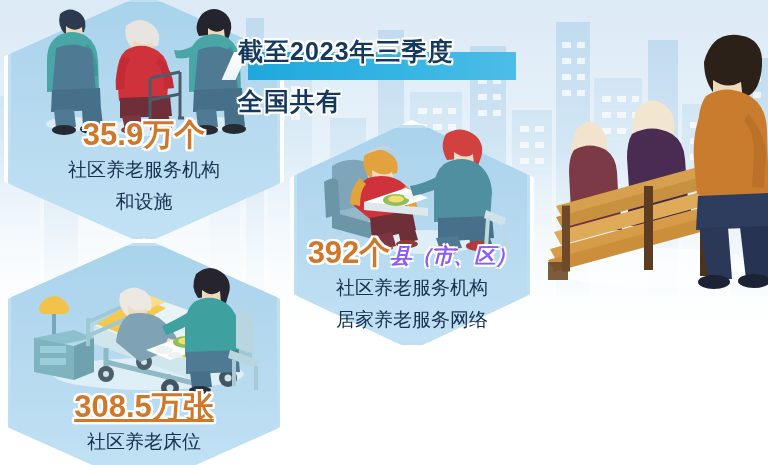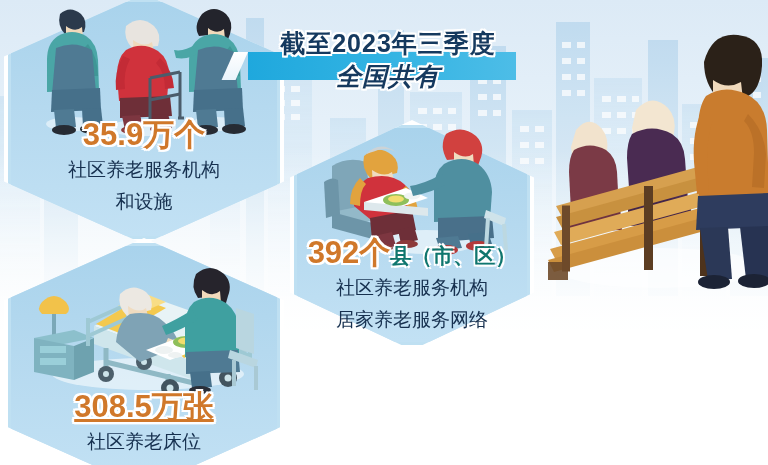--- a/index.html
+++ b/index.html
@@ -21,33 +21,33 @@
   .title-banner{
     position:absolute;left:248px;top:52px;width:268px;height:28px;
     background:linear-gradient(90deg,#1fa8dd 0%,#34b4e3 55%,#4dbde7 100%);
   }
   .title-banner:after{
     content:"";position:absolute;left:-14px;top:0;width:14px;height:28px;
     background:linear-gradient(180deg,#ffffff 0%,#eaf4fb 100%);
     transform:skewX(-24deg);transform-origin:top right;
   }
   .title-wrap{
-    position:absolute;left:238px;top:28px;width:300px;
-    text-align:center;z-index:6;
+    position:absolute;left:238px;top:36px;width:300px;
+    z-index:6;
   }
   .title-line1,.title-line2{
     font-size:25px;font-weight:bold;color:#15395e;letter-spacing:1px;
     line-height:30px;white-space:nowrap;
     text-shadow:
       -1.6px -1.6px 0 #fff, 1.6px -1.6px 0 #fff,
       -1.6px  1.6px 0 #fff, 1.6px  1.6px 0 #fff,
        0 -1.8px 0 #fff, 0 1.8px 0 #fff,
       -1.8px 0 0 #fff, 1.8px 0 0 #fff;
   }
-  .title-line2{margin-top:3px;font-style:italic;}
+  .title-line2{margin-top:20px;}
 
   
   .hex{
     position:absolute;
     -webkit-clip-path:polygon(50% 0%,100% 25%,100% 75%,50% 100%,0% 75%,0% 25%);
     clip-path:polygon(50% 0%,100% 25%,100% 75%,50% 100%,0% 75%,0% 25%);
   }
   .hex-outer{background:#ffffff;}
   .hex-mid{position:absolute;left:4px;top:5px;right:4px;bottom:5px;background:#bfe0f2;}
   .hex-inner{position:absolute;left:7px;top:8px;right:7px;bottom:8px;
@@ -59,24 +59,25 @@
     position:absolute;width:100%;text-align:center;
     font-size:31px;font-weight:bold;color:#d0782a;letter-spacing:0px;
     white-space:nowrap;
     text-shadow:
       -2px -2px 0 #fff, 2px -2px 0 #fff,
       -2px  2px 0 #fff, 2px  2px 0 #fff,
        0 -2.4px 0 #fff, 0 2.4px 0 #fff,
       -2.4px 0 0 #fff, 2.4px 0 0 #fff;
   }
   .stat-num .sub{
-    font-size:21px;color:#0f766e;font-weight:bold;
+    font-size:21px;color:#8b5cf6;font-weight:bold;
     text-shadow:
       -1.6px -1.6px 0 #fff, 1.6px -1.6px 0 #fff,
       -1.6px  1.6px 0 #fff, 1.6px  1.6px 0 #fff;
+    font-style: italic;
   }
   .stat-label{
     position:absolute;width:100%;text-align:center;
     font-size:19px;color:#16304f;line-height:27px;white-space:nowrap;
   }
 
   
   svg{display:block;overflow:visible;}
   .shadow-ell{fill:#ffffff;opacity:.55;}
 </style>

